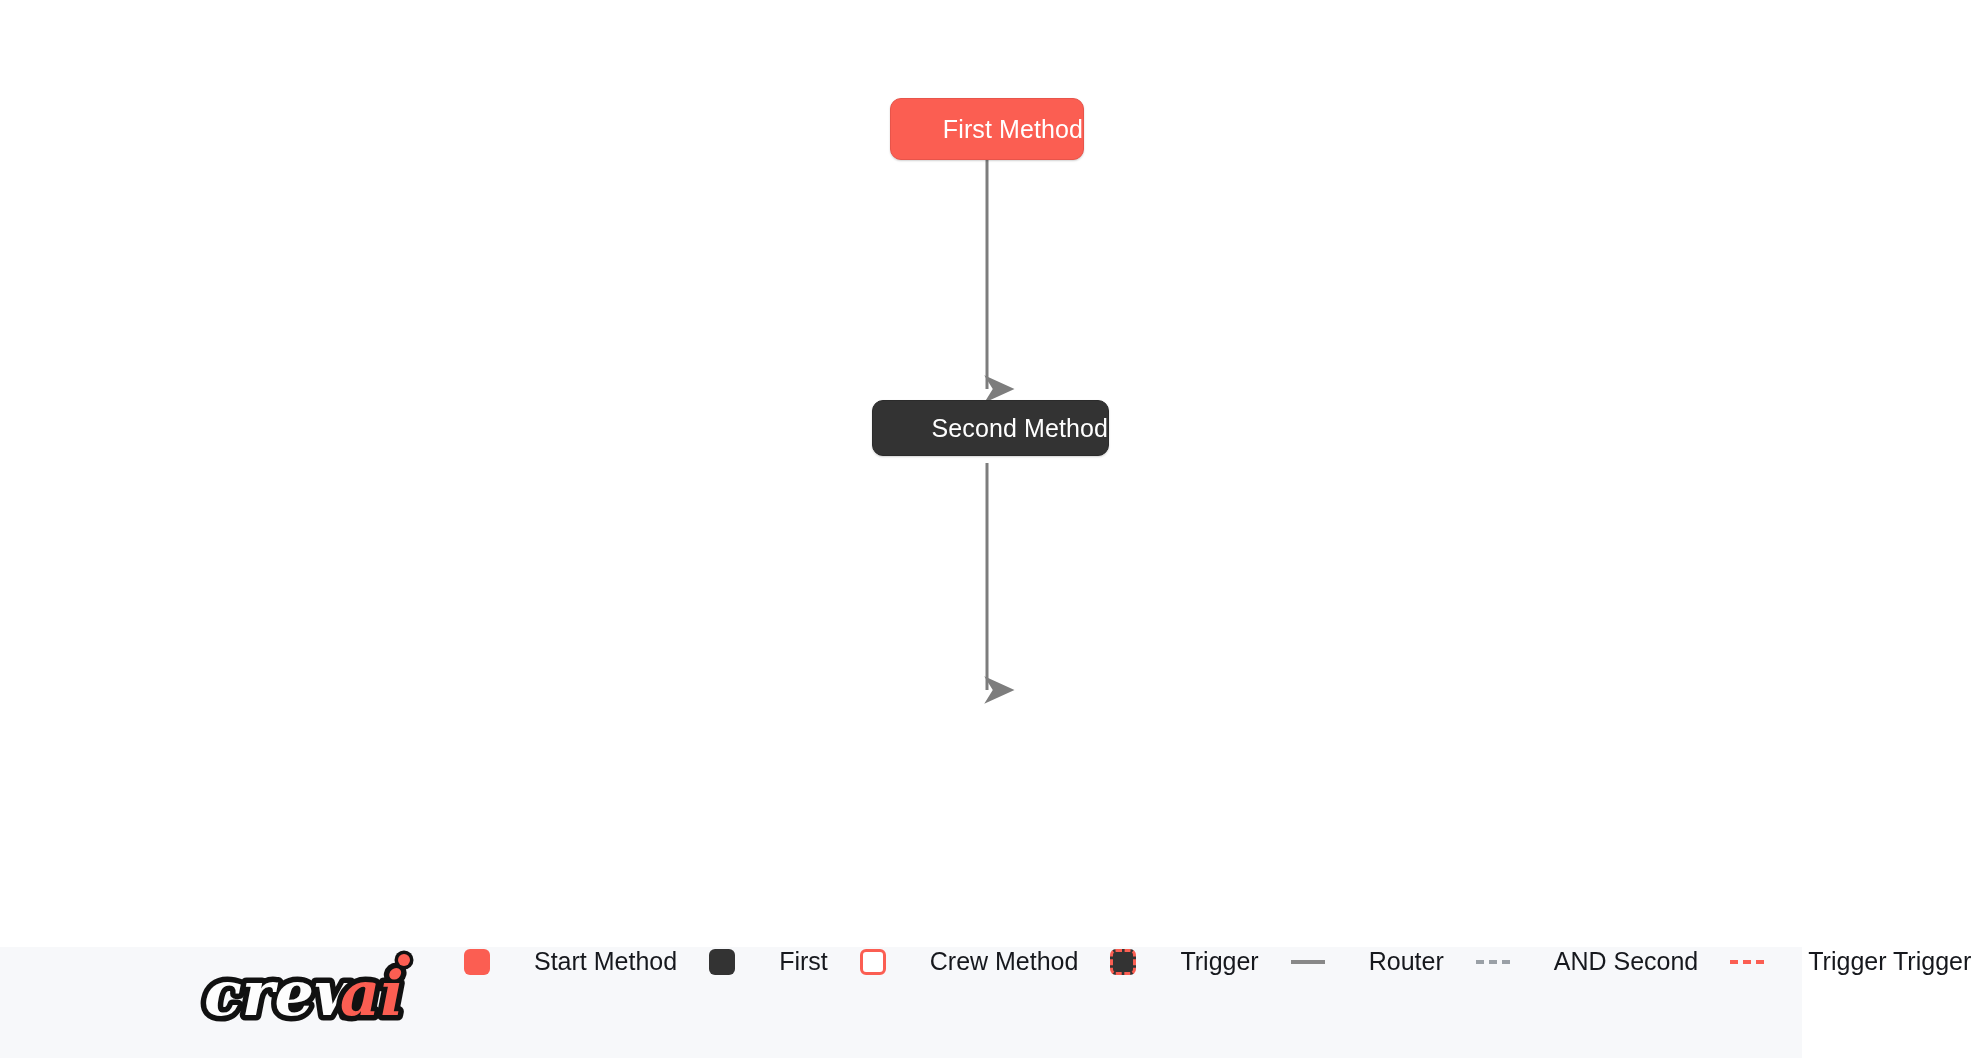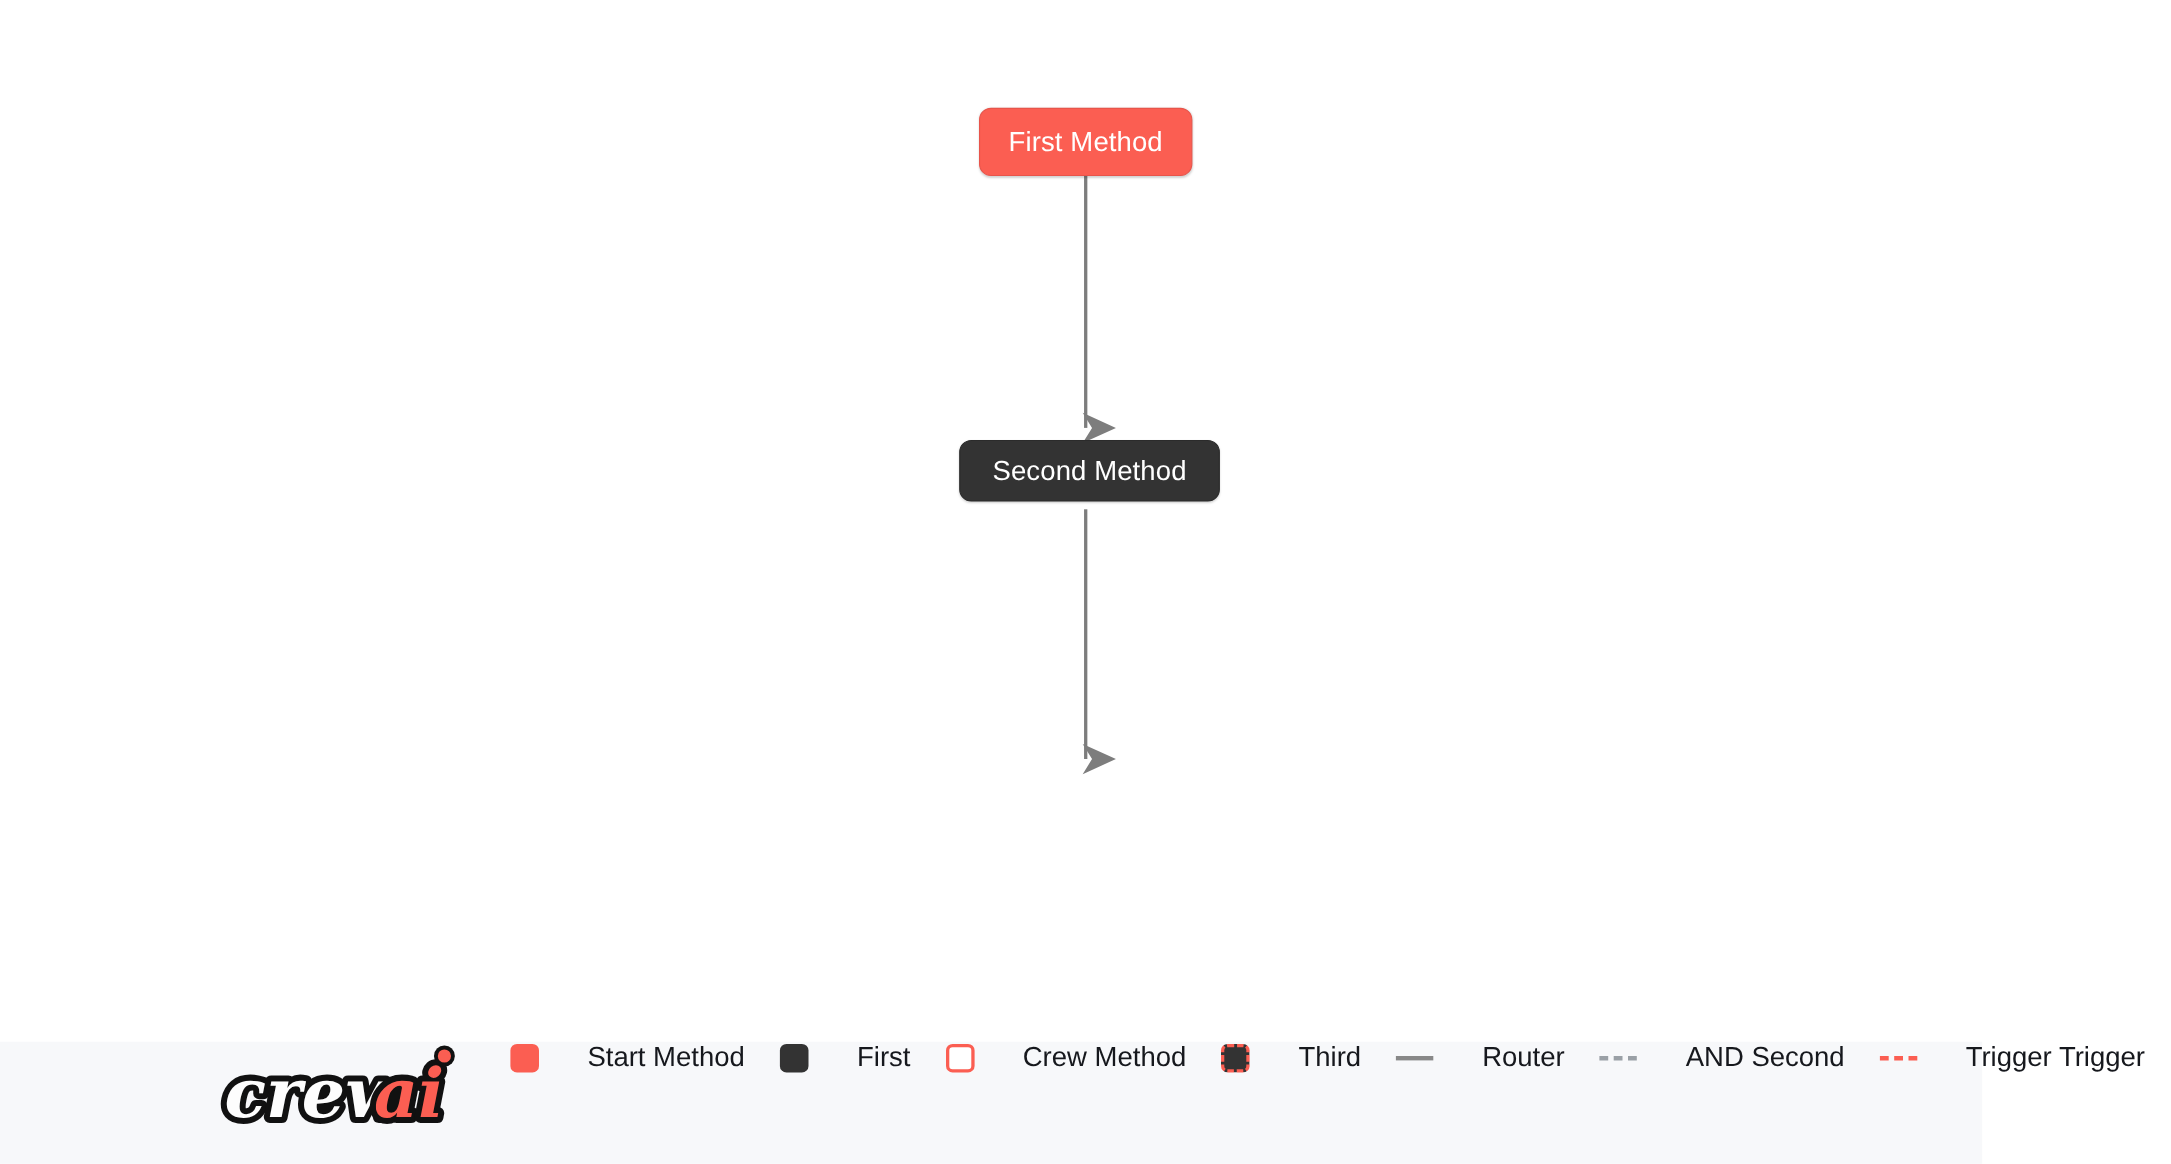--- a/index.html
+++ b/index.html
@@ -30,21 +30,21 @@
     left: 0;
     top: 0;
     width: 1974px;
     height: 947px;
   }
 
   .node {
     position: absolute;
     display: flex;
     align-items: center;
-    justify-content: center;
+    justify-content: flex-end;
     box-sizing: border-box;
     border-radius: 11px;
     color: #ffffff;
     font-size: 25px;
     letter-spacing: 0.1px;
     white-space: nowrap;
     z-index: 3;
   }
   .node-start {
     background: #fb5e52;
@@ -164,21 +164,21 @@
     <span class="legend-label">First</span>
   </div>
 
   <div class="legend-item">
     <span class="swatch swatch-crew"></span>
     <span class="legend-label">Crew Method</span>
   </div>
 
   <div class="legend-item">
     <span class="swatch swatch-router"></span>
-    <span class="legend-label">Third</span>
+    <span class="legend-label">Trigger</span>
   </div>
 
   <div class="legend-item">
     <span class="line-sample line-trigger"></span>
     <span class="legend-label">Router</span>
   </div>
 
   <div class="legend-item">
     <span class="line-sample line-and-trigger"></span>
     <span class="legend-label">AND Second</span>

